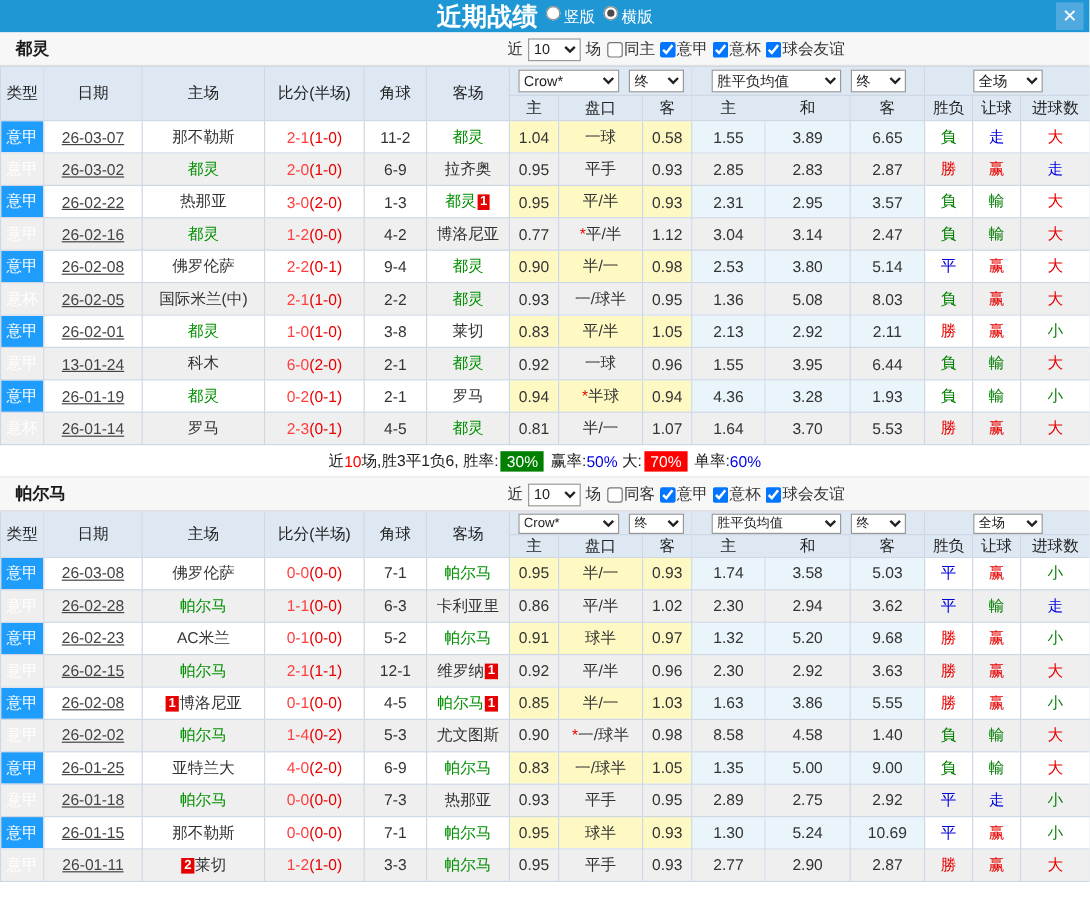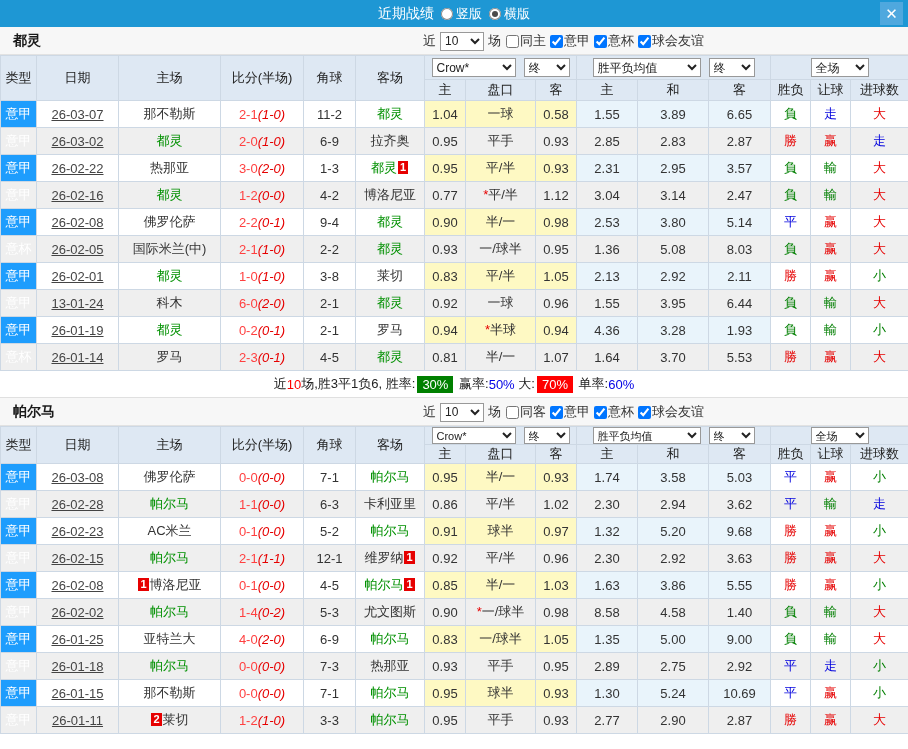--- a/index.html
+++ b/index.html
@@ -2,27 +2,27 @@
 <html lang="zh"><head>
 <meta charset="utf-8">
 <style>
   * { box-sizing: border-box; }
   html,body { margin:0; padding:0; width:908px; height:749px; overflow:hidden;
     background:#fff; font-family:"Liberation Sans","DejaVu Sans",sans-serif; }
 
   
   .titlebar { height:27px; background:#1e97d4; position:relative;
     display:flex; align-items:center; justify-content:center; gap:7px; color:#fff; }
-  .titlebar .title { font-weight:normal; font-size:14px; }
+  .titlebar .title { font-weight:bold; font-size:21px; }
   .radio { width:12px; height:12px; border-radius:50%; background:#fff;
     display:inline-block; position:relative; box-shadow: inset 0 0 0 1px #8a8a8a; cursor:pointer; }
   .radio.sel::after { content:''; position:absolute; left:3px; top:3px; right:3px; bottom:3px;
     border-radius:50%; background:#4a4a4a; }
   .radio-label { font-size:13px; }
-  .rgroup { display:flex; align-items:center; gap:3px; }
+  .rgroup { display:flex; align-items:flex-start; gap:3px; }
   .close-btn { position:absolute; right:5px; top:2px; width:23px; height:23px;
     background:#4fa8de; color:#fff; font-weight:bold; text-align:center;
     line-height:23px; font-size:15px; cursor:pointer; }
 
   
   .section-head { height:28px; background:#f7f7f7; border-bottom:1px solid #e2e2e2;
     position:relative; display:flex; align-items:center; }
   .team { font-weight:bold; font-size:14px; margin-left:13px; color:#1a1a1a; }
   .filters { position:absolute; left:420px; top:0; height:28px;
     display:flex; align-items:center; font-size:13px; color:#333; }
@@ -49,21 +49,21 @@
 
   .matches tbody td { height:27px; background:#fff; }
   .matches tbody tr:nth-child(even) td { background:#efefef; }
   .matches tbody td.odds { background:#fef9c3; }
   .matches tbody td.avg  { background:#e9f4fb; }
   td.type { color:#fff; }
   td.type.jia { background:#1e9dfd; }
   td.type.bei { background:#4653e3; }
   td.date { color:#444;text-decoration:underline; }
   td.score .main { color:#ff4040; }
-  td.score .half { color:#e60000;font-style:italic; }
+  td.score .half { color:#e60000; }
   .team-cell span.green { color:#009000; }
   .badge { display:inline-block; background:#e60000; color:#fff; font-size:11px;
     line-height:13px; padding:0 2px; font-weight:bold; margin:0 1px; vertical-align:1px; }
   .star { color:#e60000; }
   td.res.r { color:#e60000; } td.res.g { color:#007f00; } td.res.b { color:#0000dd; }
 
   
   .summary { height:27px; border-bottom:1px solid #e0e0e0; display:flex;
     align-items:center; justify-content:center; font-size:13px; color:#222; }
   .part { white-space:pre; }

